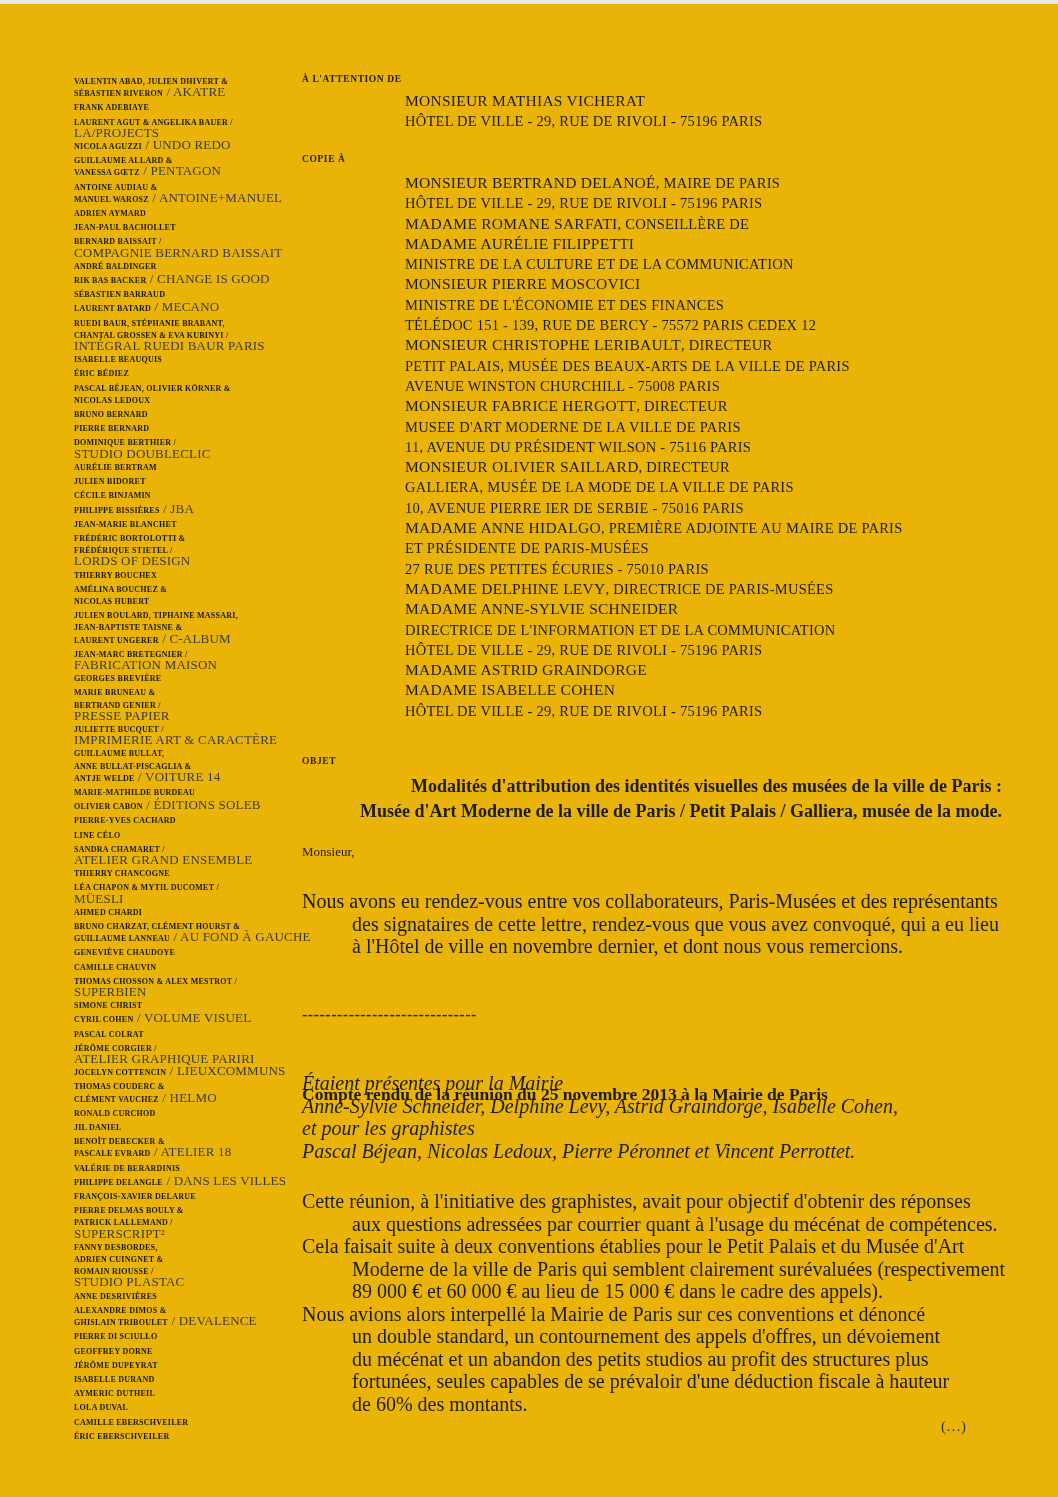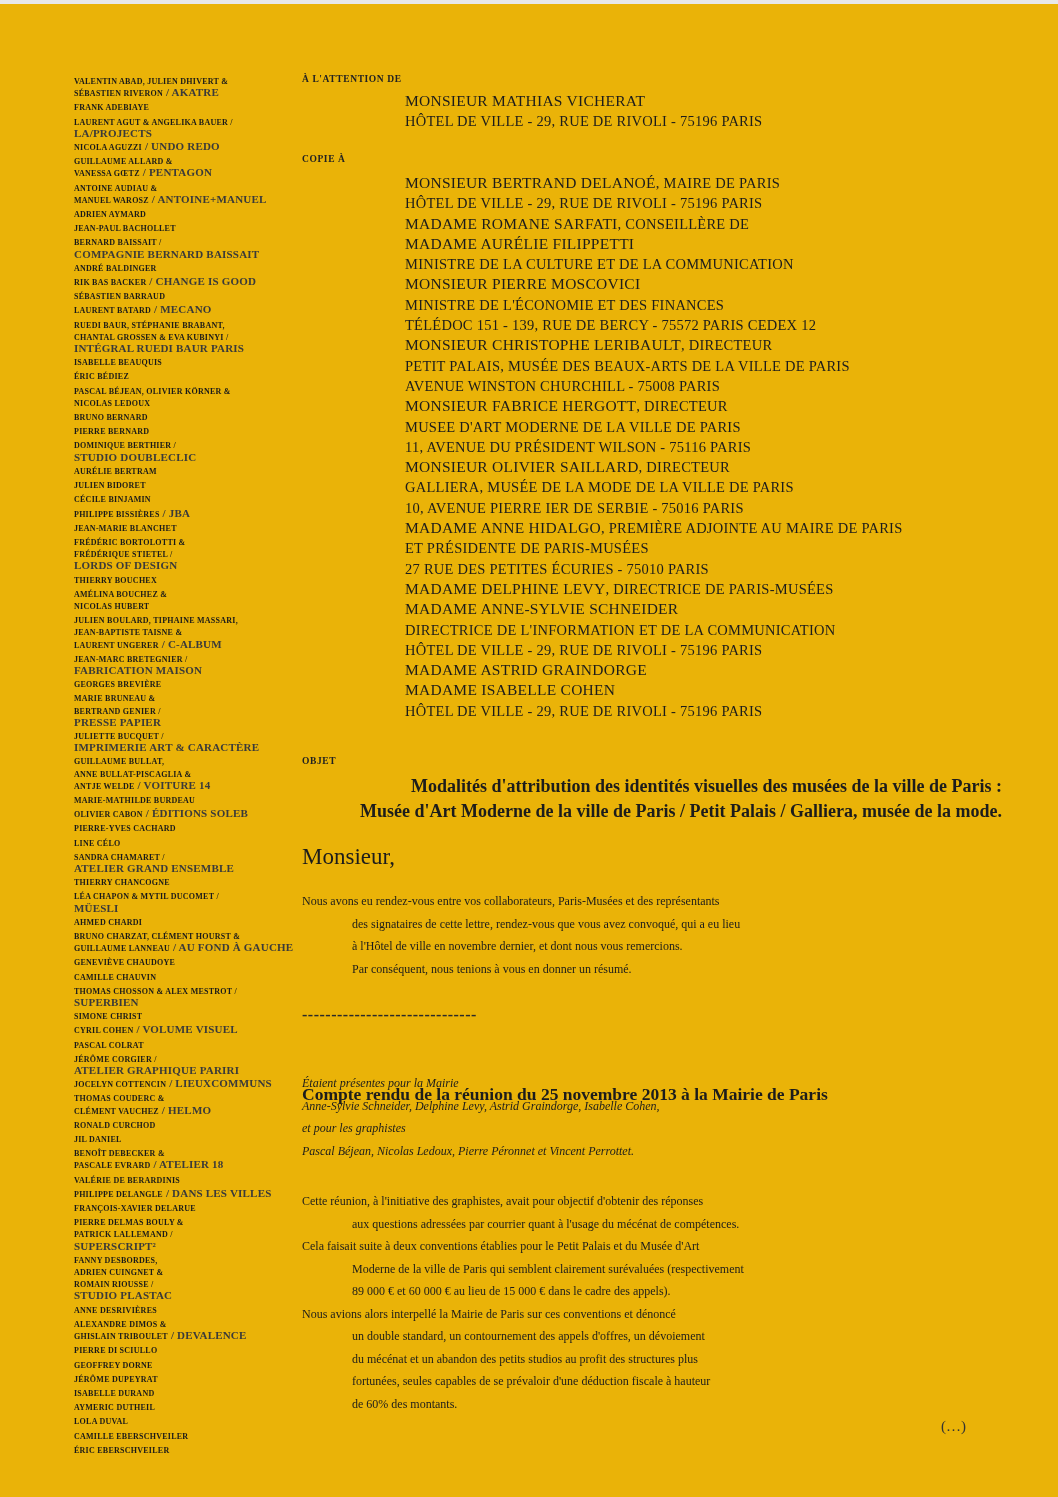--- a/index.html
+++ b/index.html
@@ -4,42 +4,42 @@
 <style>
   html,body{margin:0;padding:0;background:#e8e8e8;}
   #page{position:relative;width:1058px;height:1497px;background:#eab308;margin:4px auto;
         font-family:"Liberation Serif", serif;color:#1c1c1c;overflow:hidden;}
 
   
   #sidebar{position:absolute;left:74px;top:70px;width:200px;}
   .entry{margin-bottom:2px;}
   .s-line{line-height:9.2px;white-space:nowrap;}
   .sb{font-weight:bold;font-size:8px;letter-spacing:0.25px;color:#1a1a1a;}
-  .sl{font-weight:bold;font-size:11px;letter-spacing:0.2px;color:#3a3a3a;}
+  .sl{font-weight:normal;font-size:13px;letter-spacing:0.2px;color:#3a3a3a;}
 
   
   .sec-label{position:absolute;left:302px;font-size:9.5px;font-weight:bold;
              letter-spacing:0.6px;color:#222;}
 
   
   .addr-block{position:absolute;left:405px;width:600px;}
   .addr-line{font-size:14.5px;line-height:20.3px;letter-spacing:0.25px;white-space:nowrap;}
   .an{font-weight:normal;font-size:15.5px;}
   .ar{font-weight:normal;}
 
   
   #objet-block{position:absolute;left:302px;top:770px;width:700px;}
   .objet-line{font-weight:bold;font-size:18px;line-height:24.5px;white-space:nowrap;text-align:right;}
 
   
   .body-block{position:absolute;left:302px;width:700px;}
-  .b-line{font-size:12px;line-height:22.5px;white-space:nowrap;}
+  .b-line{font-size:20px;line-height:22.5px;white-space:nowrap;}
   .b-line.ind{padding-left:50px;}
   .italic .b-line{font-style:italic;}
-  #salutation{position:absolute;left:302px;top:840px;font-size:23px;}
+  #salutation{position:absolute;left:302px;top:840px;font-size:13px;}
   #separator{position:absolute;left:302px;top:1002px;font-weight:bold;font-size:16px;
              letter-spacing:0.5px;color:#2a2a2a;}
   #heading{position:absolute;left:302px;top:1080px;font-weight:bold;font-size:17.5px;
            white-space:nowrap;}
   #ellipsis{position:absolute;left:941px;top:1414px;font-size:15px;color:#333;}
 </style>
 </head>
 <body>
 
 <div id="page">
@@ -332,21 +332,20 @@
       <div class="objet-line">Modalités d'attribution des identités visuelles des musées de la ville de Paris :</div>
       <div class="objet-line">Musée d'Art Moderne de la ville de Paris / Petit Palais / Galliera, musée de la mode.</div>
     </div>
 
   <div id="salutation">Monsieur,</div>
 
   <div class="body-block" style="top:886px;">
       <div class="b-line">Nous avons eu rendez-vous entre vos collaborateurs, Paris-Musées et des représentants</div>
       <div class="b-line ind">des signataires de cette lettre, rendez-vous que vous avez convoqué, qui a eu lieu</div>
       <div class="b-line ind">à l'Hôtel de ville en novembre dernier, et dont nous vous remercions.</div>
-      <div class="b-line ind">Par conséquent, nous tenions à vous en donner un résumé.</div>
     </div>
 
   <div id="separator">------------------------------</div>
   <div id="heading">Compte rendu de la réunion du 25 novembre 2013 à la Mairie de Paris</div>
 
   <div class="body-block italic" style="top:1068px;">
       <div class="b-line">Étaient présentes pour la Mairie</div>
       <div class="b-line">Anne-Sylvie Schneider, Delphine Levy, Astrid Graindorge, Isabelle Cohen,</div>
       <div class="b-line">et pour les graphistes</div>
       <div class="b-line">Pascal Béjean, Nicolas Ledoux, Pierre Péronnet et Vincent Perrottet.</div>

